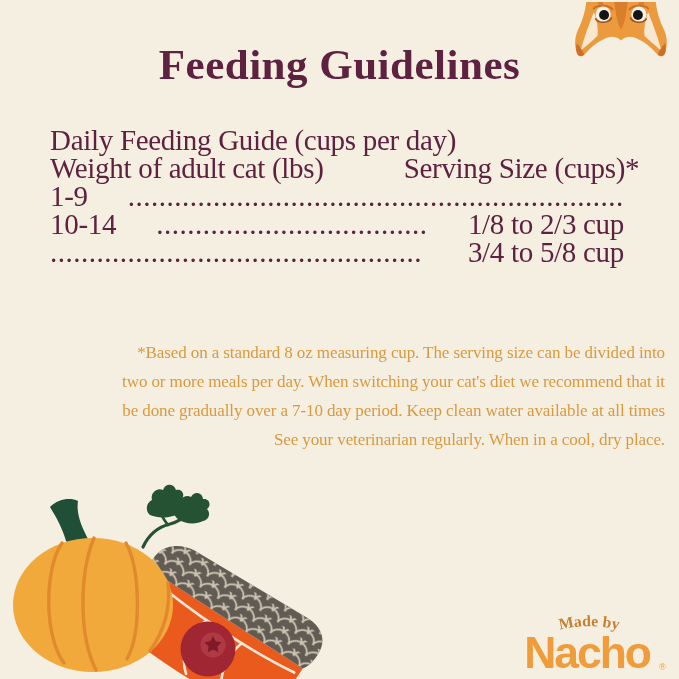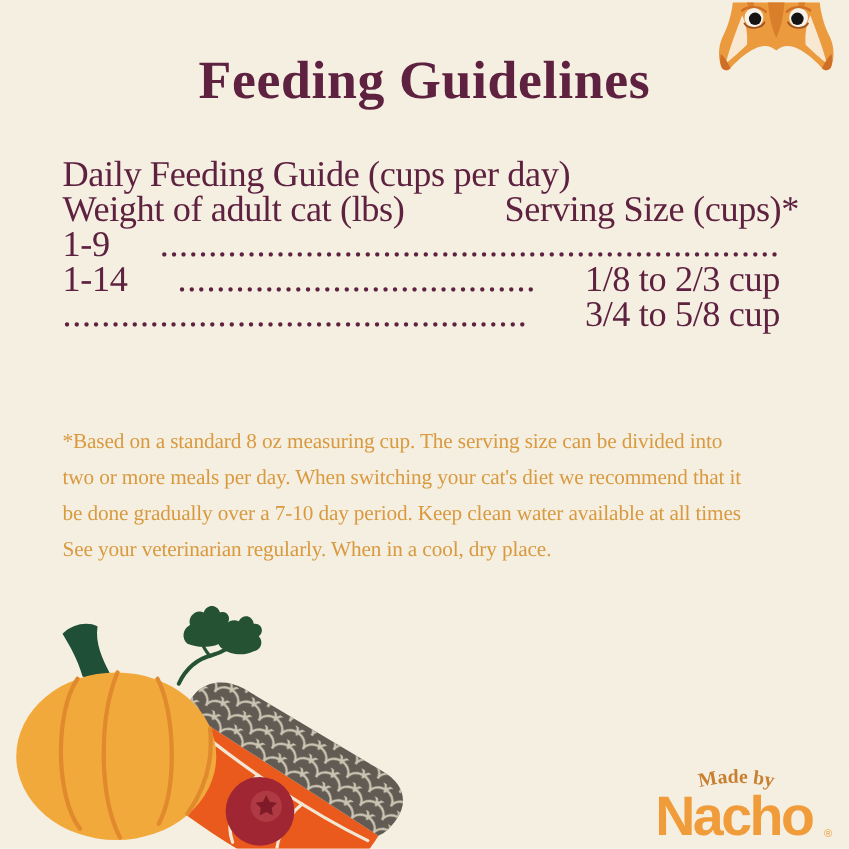--- a/index.html
+++ b/index.html
@@ -28,21 +28,21 @@
   .t-dots{
     flex:1 1 auto;overflow:hidden;white-space:nowrap;
     letter-spacing:0.5px;min-width:0;
   }
   .t-value{white-space:pre;flex:0 0 auto;}
   
   .footnote{
     position:absolute;left:50px;top:338px;width:615px;
     color:#d9993f;font-size:17px;line-height:29px;letter-spacing:-0.1px;
   }
-  .footnote div{white-space:nowrap;}
+  .footnote div{white-space:nowrap;text-align:right;}
   
   .cat-svg{position:absolute;left:574px;top:0;width:94px;height:64px;}
   .ingredients-svg{position:absolute;left:0;top:479px;width:345px;height:200px;}
   .logo-svg{position:absolute;right:7px;bottom:6px;width:158px;height:62px;}
 </style>
 </head>
 <body>
 
 <div class="page">
 
@@ -74,21 +74,21 @@
     <div class="t-row">
       <span class="t-label">Weight of adult cat (lbs)</span>
       <span class="t-dots">....................................................................................................</span>
       <span class="t-value">Serving Size (cups)*</span>
     </div>
     <div class="t-row">
       <span class="t-label">1-9</span>
       <span class="t-dots">....................................................................................................</span>
     </div>
     <div class="t-row">
-      <span class="t-label">1-14</span>
+      <span class="t-label">10-14</span>
       <span class="t-dots">....................................................................................................</span>
       <span class="t-value">1/8 to 2/3 cup</span>
     </div>
     <div class="t-row">
       <span class="t-dots">....................................................................................................</span>
       <span class="t-value"> 3/4 to 5/8 cup</span>
     </div>
   </div>
 
   <div class="footnote">

